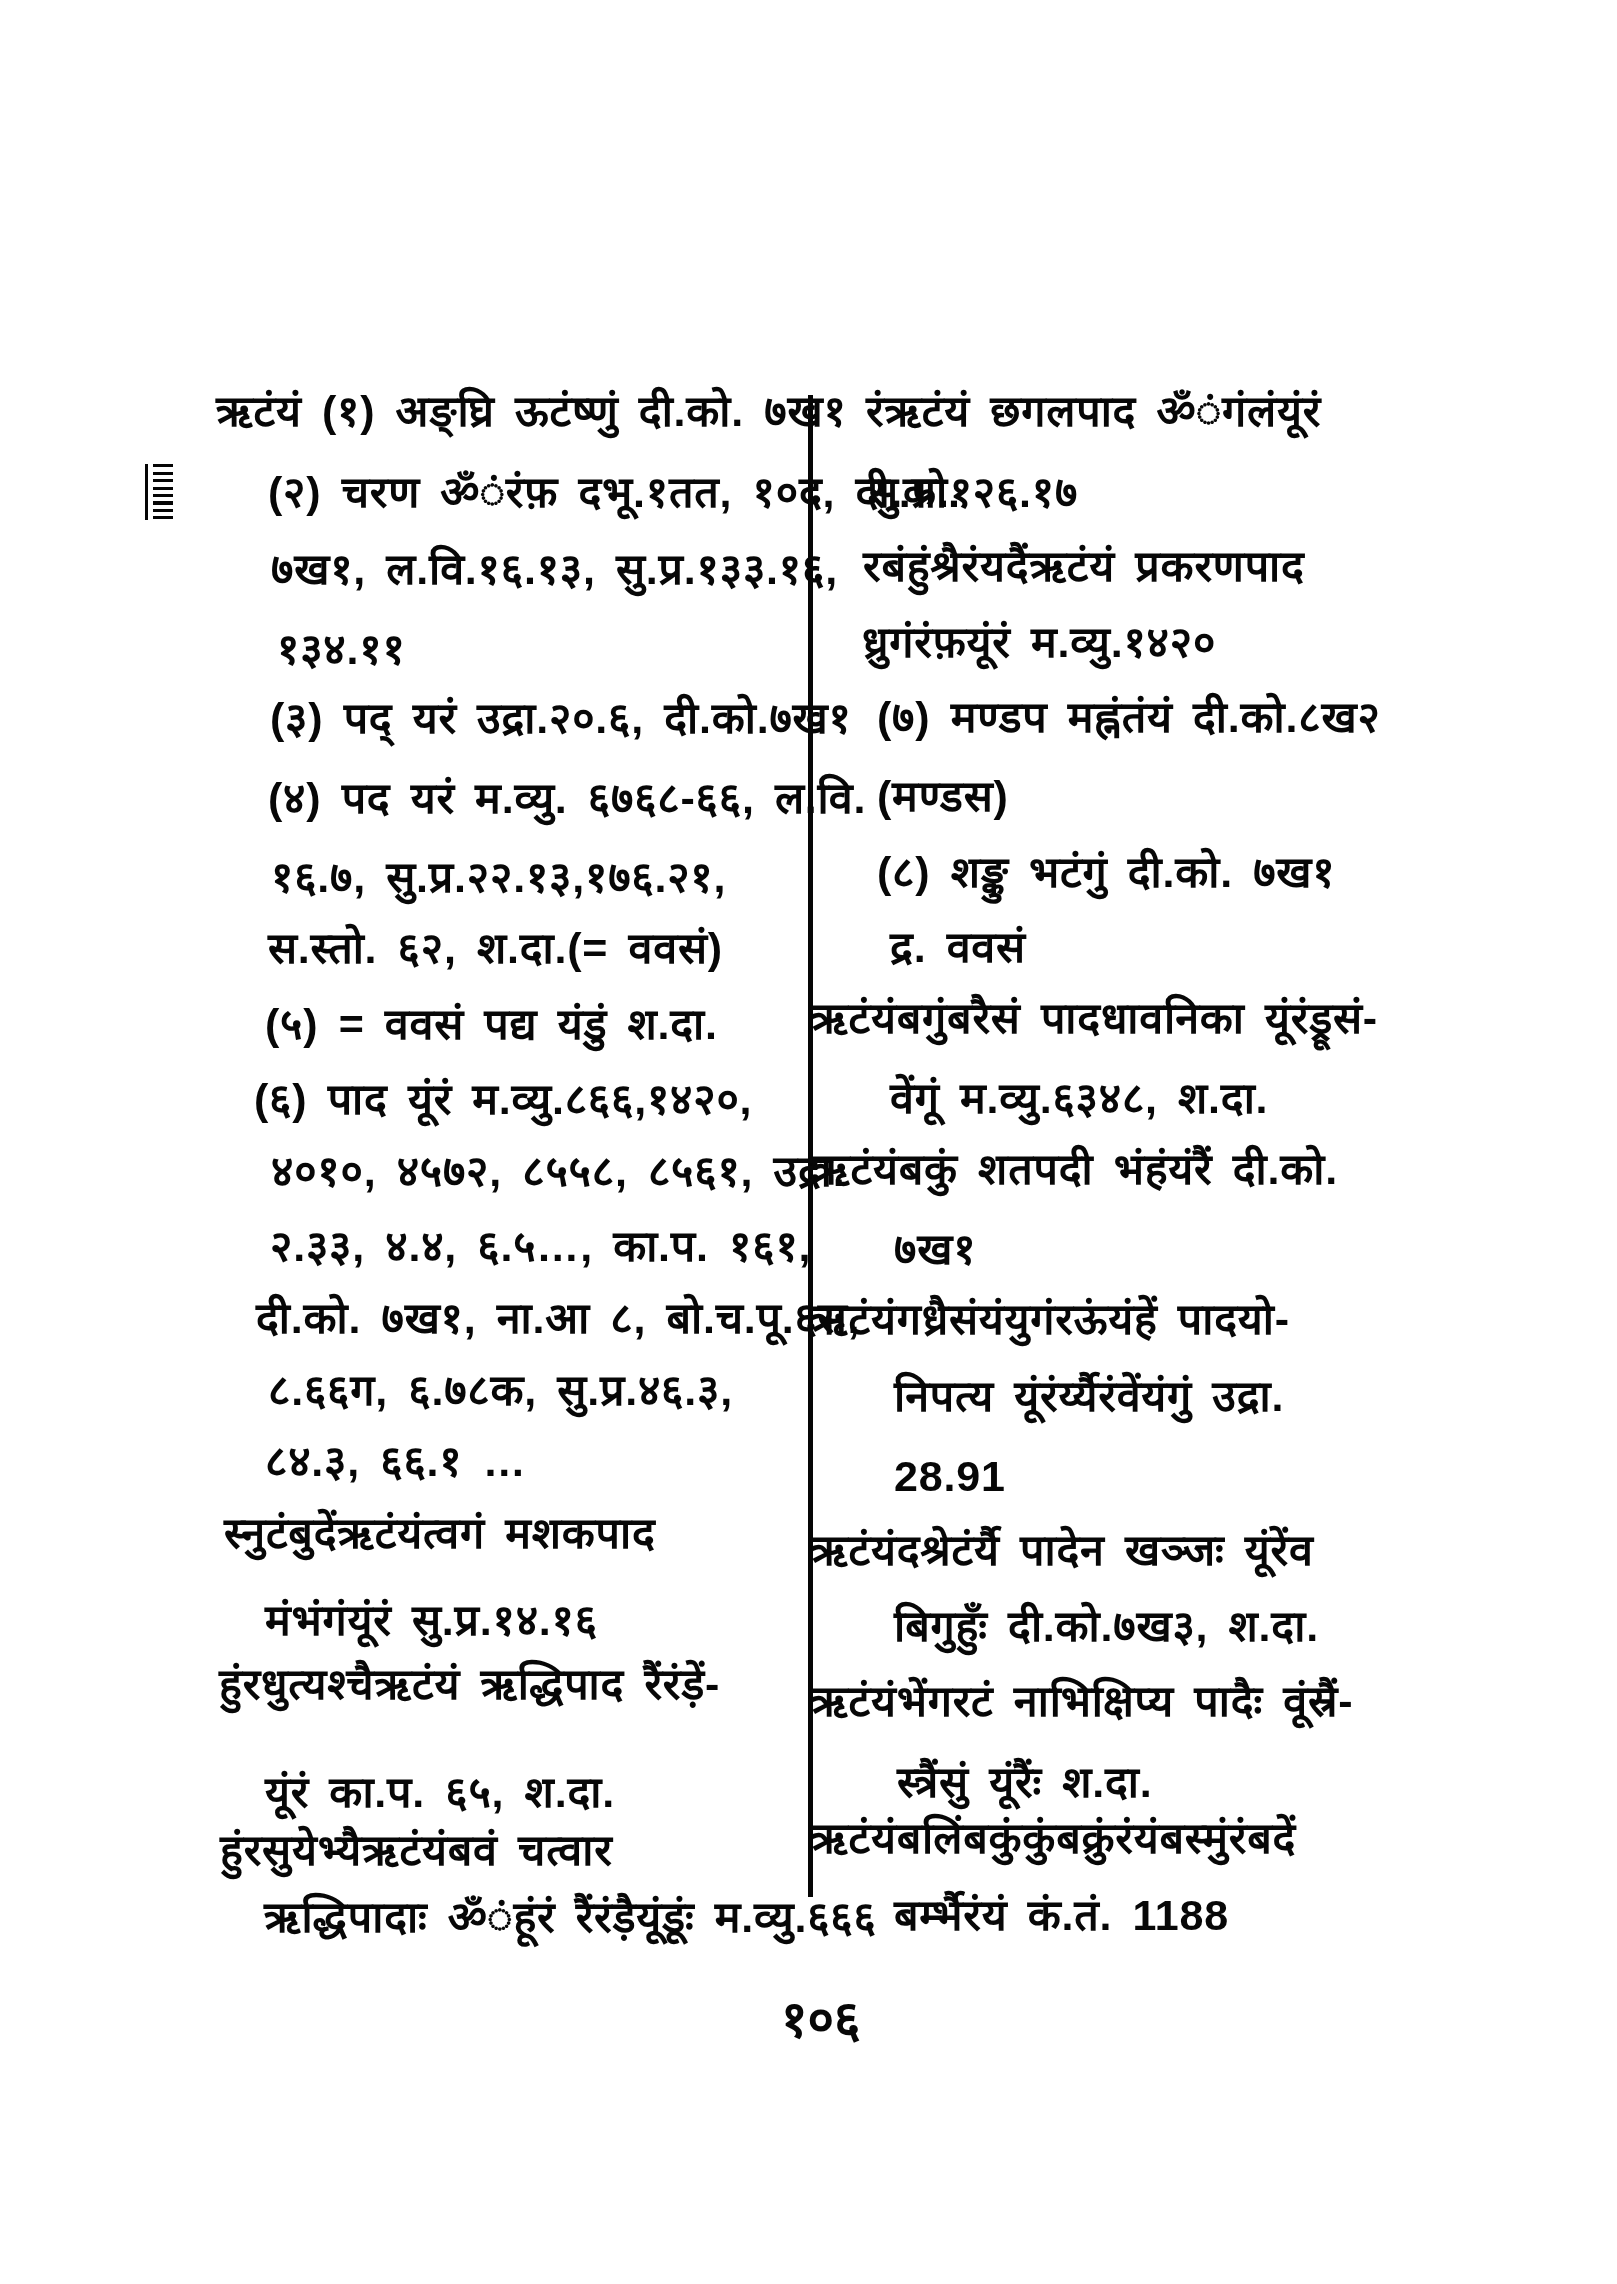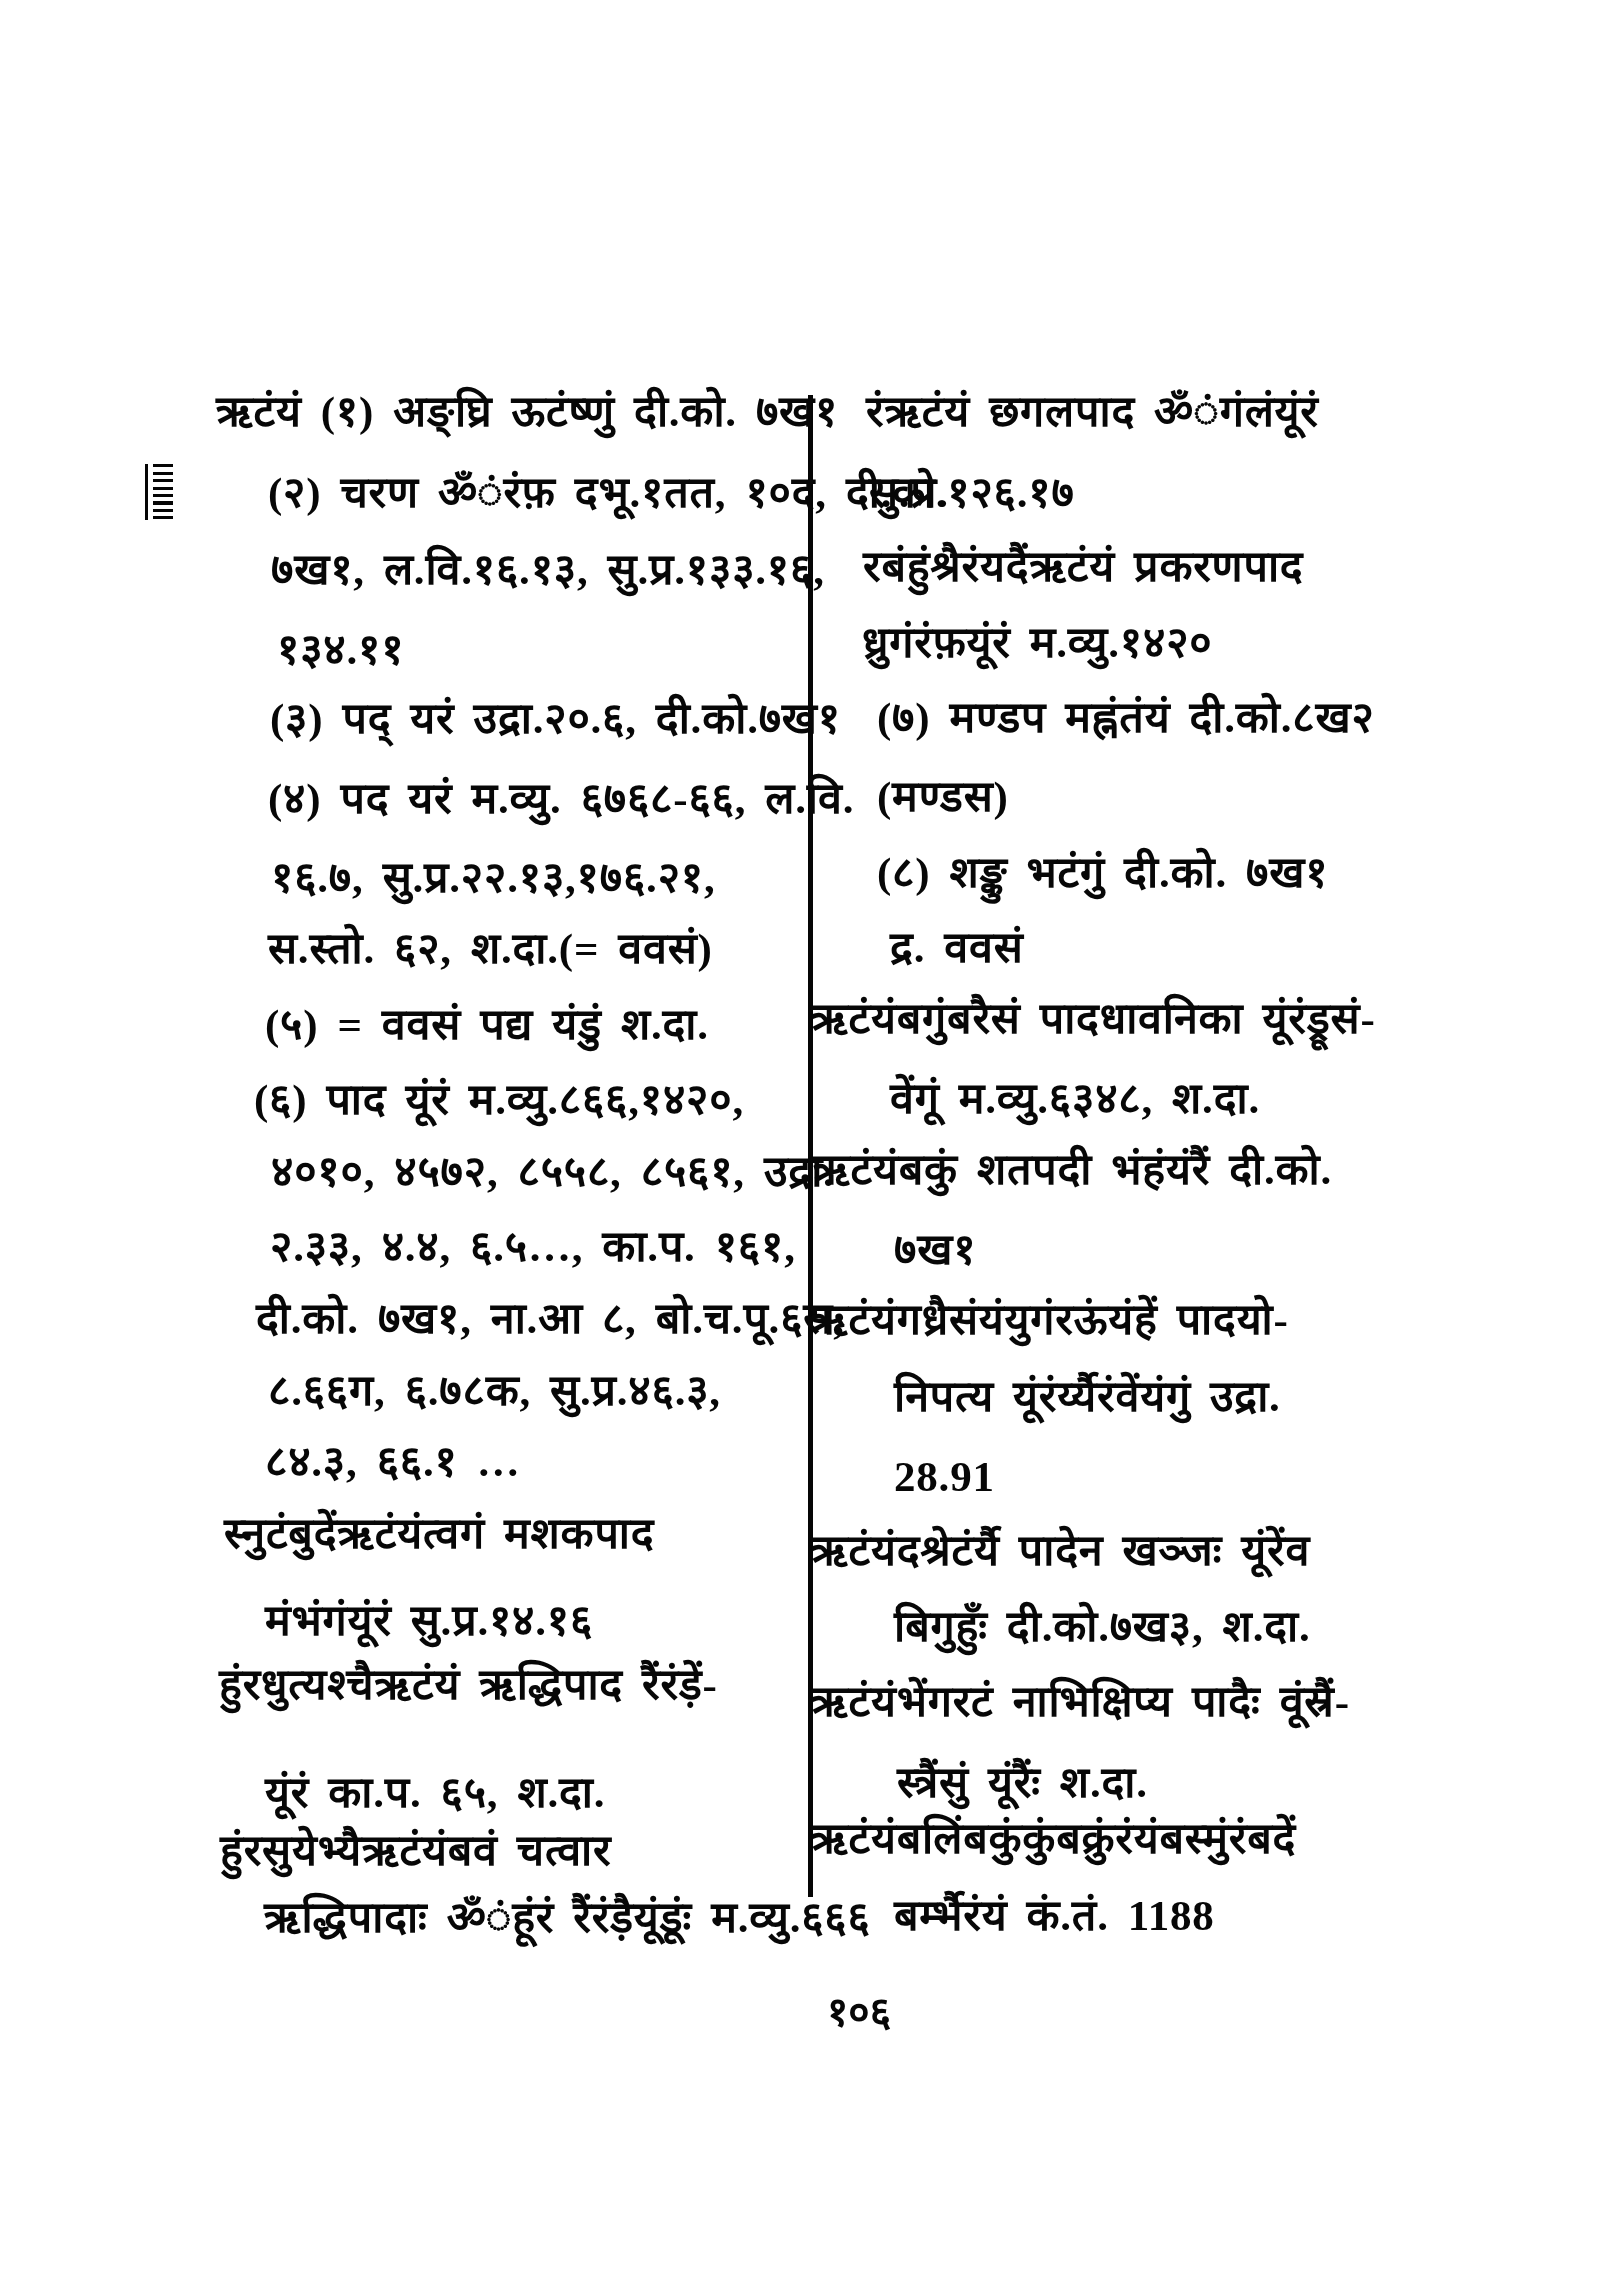--- a/index.html
+++ b/index.html
@@ -6,21 +6,21 @@
     margin: 0;
     padding: 0;
     background: #ffffff;
   }
   .page {
     position: relative;
     width: 1617px;
     height: 2284px;
     background: #ffffff;
     overflow: hidden;
-    font-family: Liberation Serif, serif;
+    font-family: Liberation Sans, sans-serif;
   }
   .divider {
     position: absolute;
     left: 808px;
     top: 395px;
     width: 4.5px;
     height: 1502px;
     background: #050505;
   }
   .margin-mark {
@@ -49,24 +49,24 @@
     white-space: nowrap;
     color: #070707;
     font-size: 43px;
     font-weight: 600;
     letter-spacing: 0.8px;
     word-spacing: 7.5px;
     line-height: 1.0;
   }
   .page-number {
     position: absolute;
-    left: 827px;
+    left: 781px;
     top: 1982px;
     color: #070707;
-    font-size: 41px;
+    font-size: 51px;
     font-weight: 600;
   }
 </style>
 </head>
 <body>
 
 <div class="page">
   <div class="margin-mark"></div>
   <div class="divider"></div>
   <div id="left-column">

